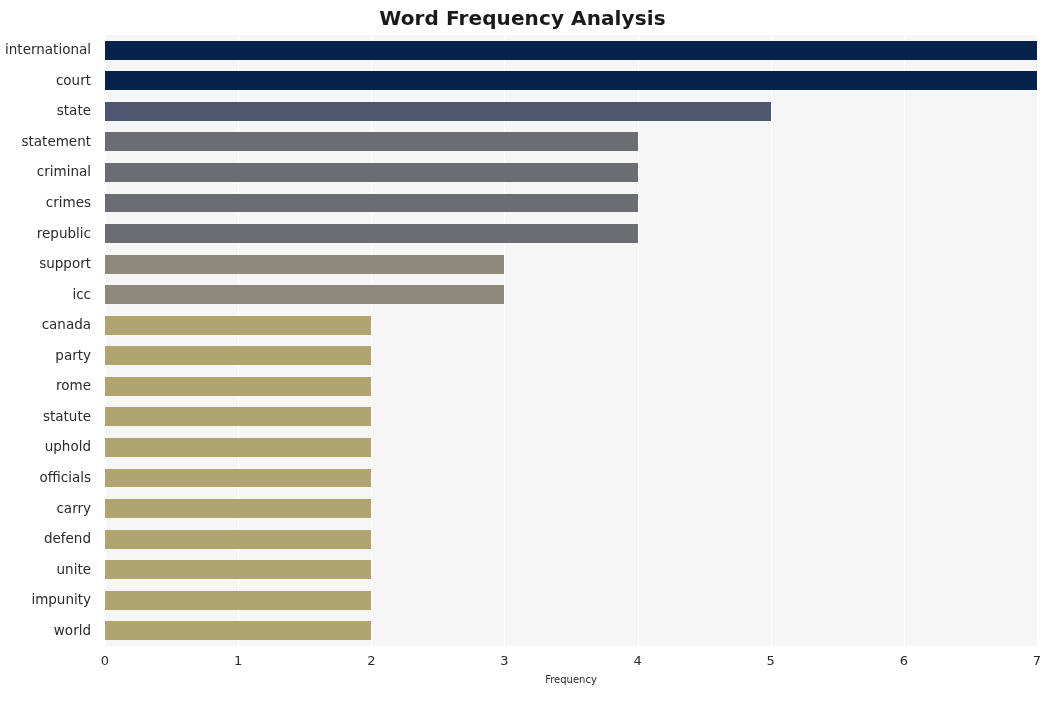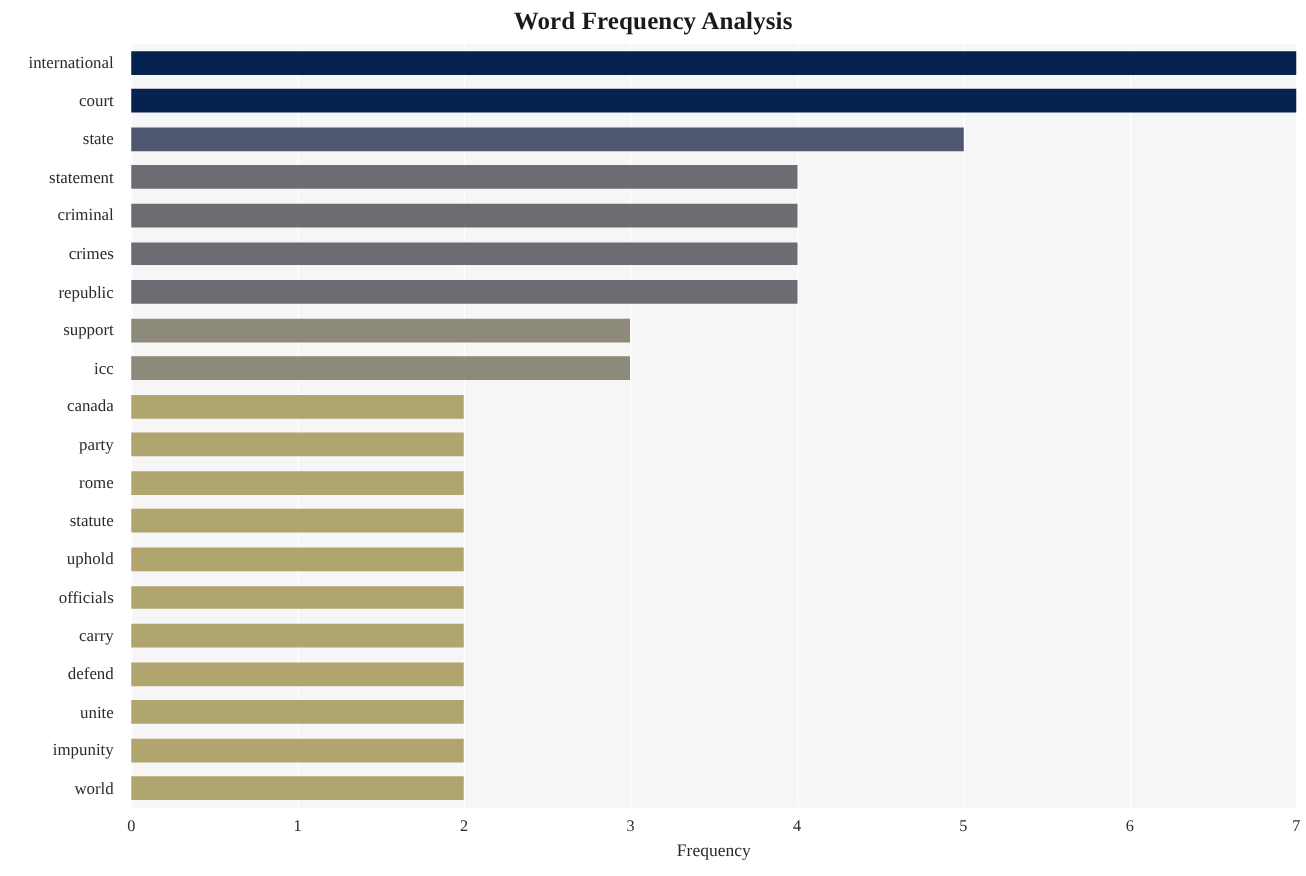--- a/index.html
+++ b/index.html
@@ -1,19 +1,19 @@
 <!DOCTYPE html>
 <html><head>
 <meta charset="utf-8">
 <style>
   html,body{margin:0;padding:0;background:#ffffff;}
   body{width:1045px;height:701px;overflow:hidden;
        font-family:"DejaVu Sans","Liberation Sans",sans-serif;}
 
-  #figure{position:relative;width:1045px;height:701px;background:#ffffff;font-family:Liberation Serif, serif;}
+  #figure{position:relative;width:1045px;height:701px;background:#ffffff;}
 
   #chart-title{
     position:absolute;left:0;top:6px;width:1045px;text-align:center;
     font-size:20px;font-weight:bold;color:#1a1a1a;letter-spacing:.1px;
   }
 
   
   #plot-area{
     position:absolute;left:105px;top:35px;width:932px;height:611px;
     background:#f6f6f7;
@@ -34,21 +34,21 @@
   }
 
   
   #x-axis{position:absolute;left:105px;top:646px;width:932px;height:30px;}
   .xtick{
     position:absolute;top:7px;transform:translateX(-50%);
     font-size:13px;color:#2b2b2b;white-space:nowrap;
   }
   #x-axis-label{
     position:absolute;left:105px;top:674px;width:932px;text-align:center;
-    font-size:14px;color:#2b2b2b;
+    font-size:10px;color:#2b2b2b;
   }
 </style>
 </head>
 <body>
 
 <div id="figure">
 
   <div id="chart-title">Word Frequency Analysis</div>
 
   <div id="plot-area">

